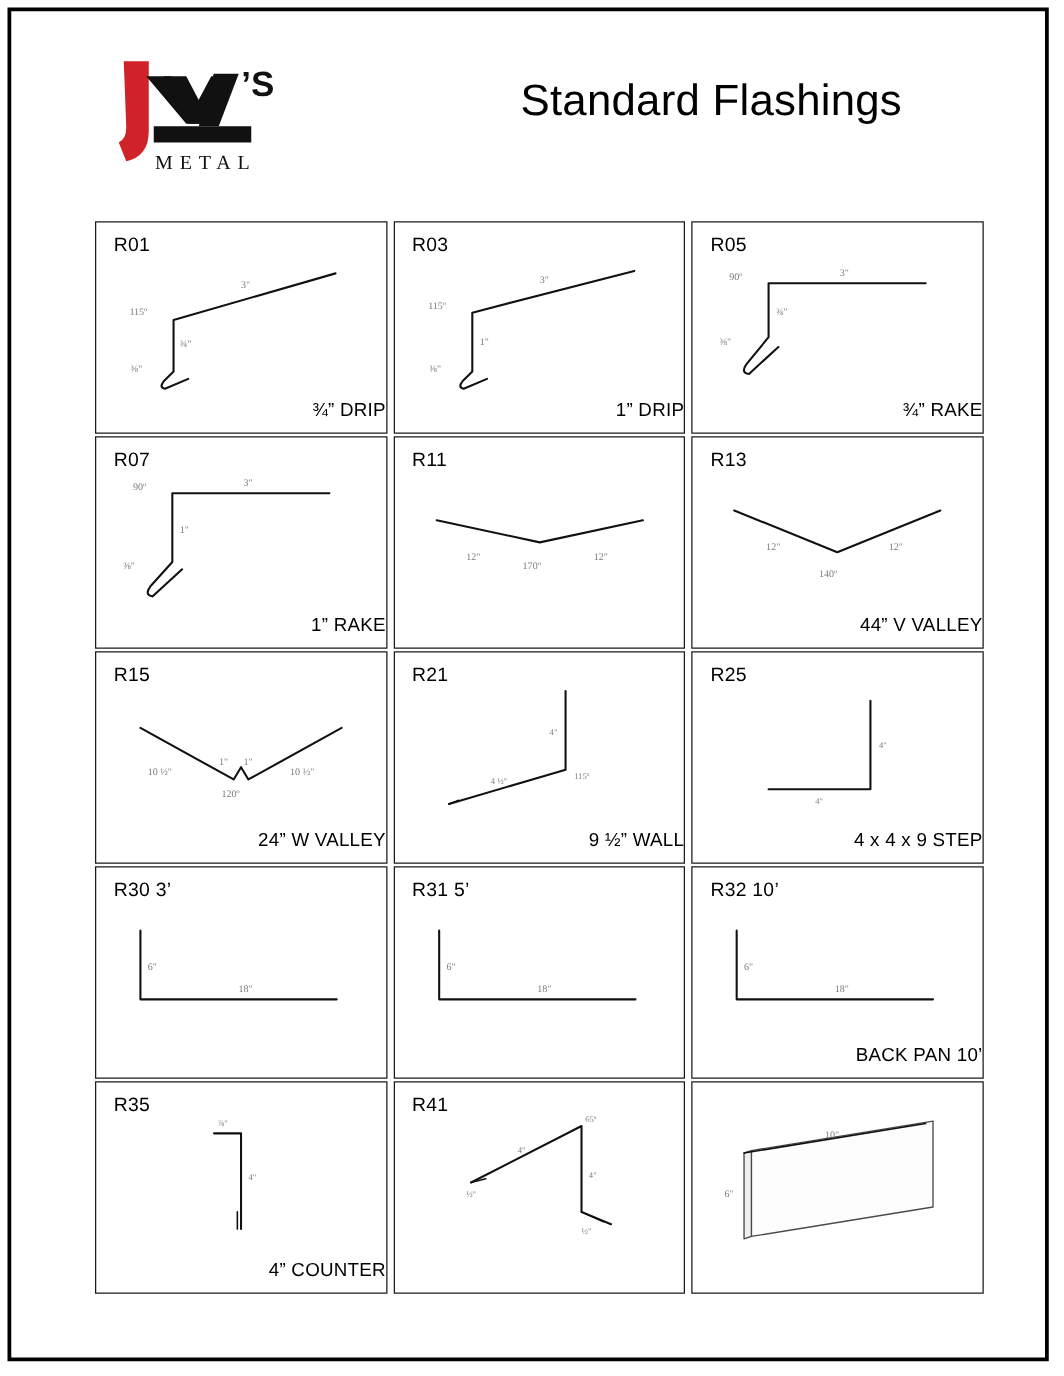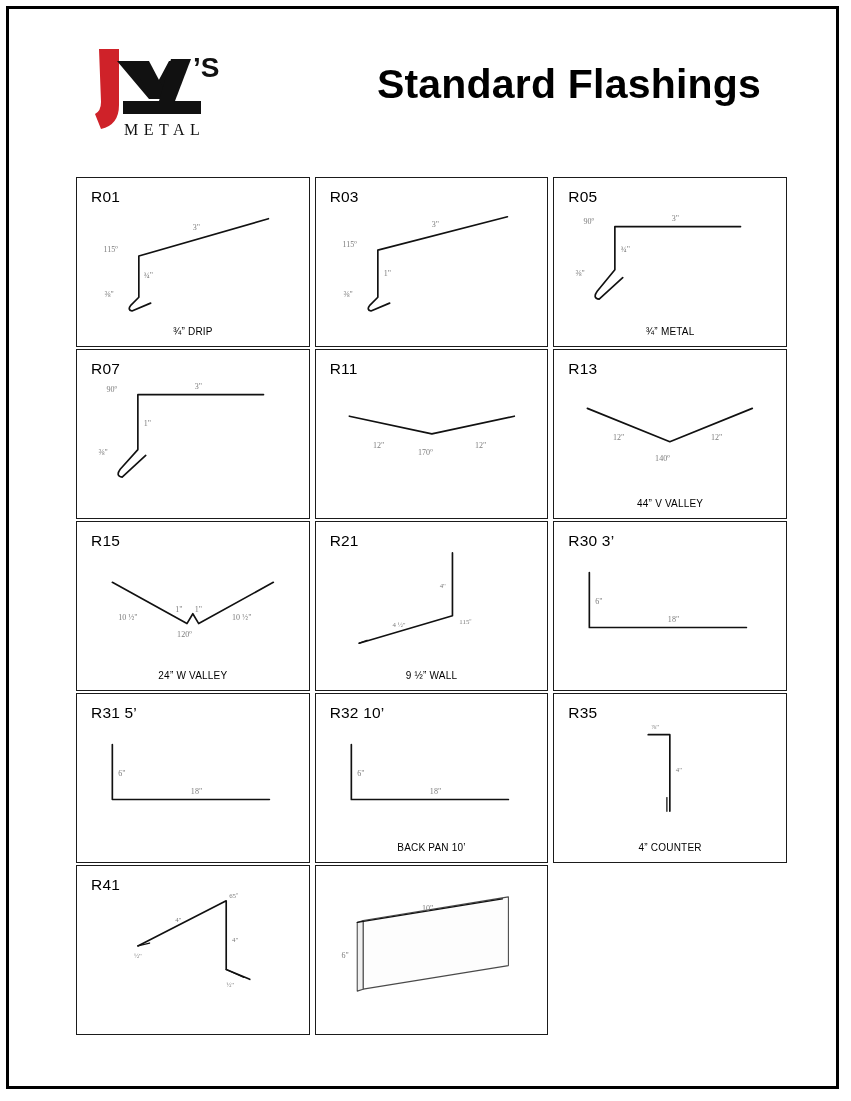--- a/index.html
+++ b/index.html
@@ -27,22 +27,22 @@
   .logo{
     position:absolute;
     left:66px; top:30px;
     width:180px; height:105px;
   }
   .page-title{
     position:absolute;
     left:330px; top:52px;
     width:460px;
     text-align:center;
-    font-size:41px;
-    font-weight:700;
+    font-size:35px;
+    font-weight:400;
     letter-spacing:.2px;
     white-space:nowrap;
   }
   
   .grid{
     position:absolute;
     left:67px; top:168px;
     width:711px;
     display:grid;
     grid-template-columns:repeat(3,1fr);
@@ -60,22 +60,22 @@
   .card-code{
     position:absolute;
     left:14px; top:10px;
     font-size:15.5px;
     font-weight:400;
     letter-spacing:.2px;
   }
   .card-name{
     position:absolute;
     left:0; right:0; bottom:9px;
-    text-align:center;
-    font-size:10px;
+    text-align:right;
+    font-size:15px;
     letter-spacing:.2px;
   }
   .draw{
     position:absolute;
     left:0; top:22px;
     width:100%; height:112px;
   }
   .draw svg{display:block;width:100%;height:100%;}
   .pl{fill:none;stroke:#111;stroke-width:1.7;stroke-linecap:round;stroke-linejoin:round;}
   .pl-thin{fill:none;stroke:#111;stroke-width:1.3;stroke-linecap:round;stroke-linejoin:round;}
@@ -136,47 +136,49 @@
       <div class="card-code">R03</div>
       <div class="draw">
         <svg viewBox="0 0 236 112" preserveAspectRatio="xMidYMid meet">
           <path class="pl" d="M195 16 L63 50 L63 98 L55 106 Q51 111 56 112 L75 104"></path>
           <text class="dim" x="118" y="26">3"</text>
           <text class="dim" x="27" y="47">115º</text>
           <text class="dim" x="69" y="76">1"</text>
           <text class="dim" x="28" y="98">⅜"</text>
         </svg>
       </div>
+      <div class="card-name">1” DRIP</div>
     </div>
 
     <div class="card">
       <div class="card-code">R05</div>
       <div class="draw">
         <svg viewBox="0 0 236 112" preserveAspectRatio="xMidYMid meet">
           <path class="pl" d="M190 26 L62 26 L62 70 L44 92 Q39 99 46 100 L70 78"></path>
           <text class="dim" x="120" y="20">3"</text>
           <text class="dim" x="30" y="23">90º</text>
           <text class="dim" x="68" y="52">¾"</text>
           <text class="dim" x="22" y="76">⅜"</text>
         </svg>
       </div>
-      <div class="card-name">¾” METAL</div>
+      <div class="card-name">¾” RAKE</div>
     </div>
 
     <div class="card">
       <div class="card-code">R07</div>
       <div class="draw">
         <svg viewBox="0 0 236 112" preserveAspectRatio="xMidYMid meet">
           <path class="pl" d="M190 22 L62 22 L62 78 L44 98 Q39 105 46 106 L70 84"></path>
           <text class="dim" x="120" y="16">3"</text>
           <text class="dim" x="30" y="19">90º</text>
           <text class="dim" x="68" y="54">1"</text>
           <text class="dim" x="22" y="84">⅜"</text>
         </svg>
       </div>
+      <div class="card-name">1” RAKE</div>
     </div>
 
     <div class="card">
       <div class="card-code">R11</div>
       <div class="draw">
         <svg viewBox="0 0 236 112" preserveAspectRatio="xMidYMid meet">
           <path class="pl" d="M34 44 L118 62 L202 44"></path>
           <text class="dim" x="58" y="76">12"</text>
           <text class="dim" x="162" y="76">12"</text>
           <text class="dim" x="104" y="84">170º</text>
@@ -219,20 +221,31 @@
           <path class="pl" d="M139 8 L139 72 L44 100"></path>
           <path class="pl-thin" d="M44 100 L52 97"></path>
           <text class="dim-s" x="126" y="44">4"</text>
           <text class="dim-s" x="78" y="84">4 ½"</text>
           <text class="dim-s" x="146" y="80">115º</text>
         </svg>
       </div>
       <div class="card-name">9 ½” WALL</div>
     </div>
 
+    <div class="card">
+      <div class="card-code">R25</div>
+      <div class="draw">
+        <svg viewBox="0 0 236 112" preserveAspectRatio="xMidYMid meet">
+          <path class="pl" d="M145 16 L145 88 L62 88"></path>
+          <text class="dim-s" x="152" y="54">4"</text>
+          <text class="dim-s" x="100" y="100">4"</text>
+        </svg>
+      </div>
+      <div class="card-name">4 x 4 x 9 STEP</div>
+    </div>
 
     <div class="card">
       <div class="card-code">R30 3’</div>
       <div class="draw">
         <svg viewBox="0 0 236 112" preserveAspectRatio="xMidYMid meet">
           <path class="pl" d="M36 28 L36 84 L196 84"></path>
           <text class="dim" x="42" y="60">6"</text>
           <text class="dim" x="116" y="78">18"</text>
         </svg>
       </div>

